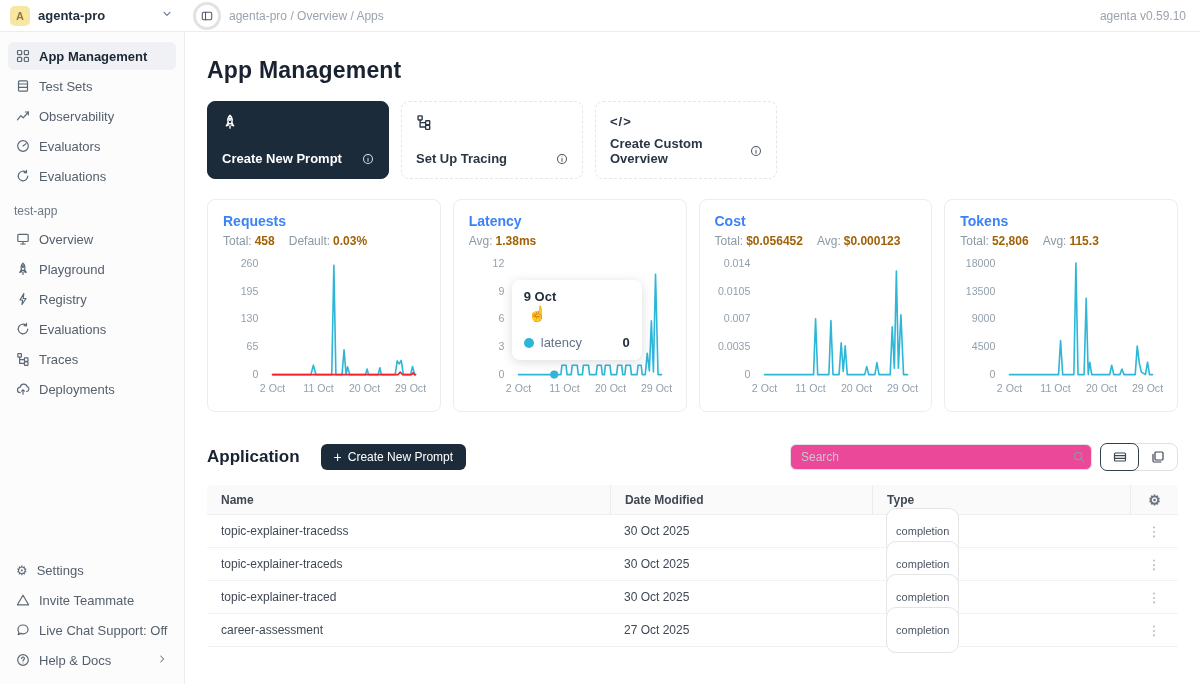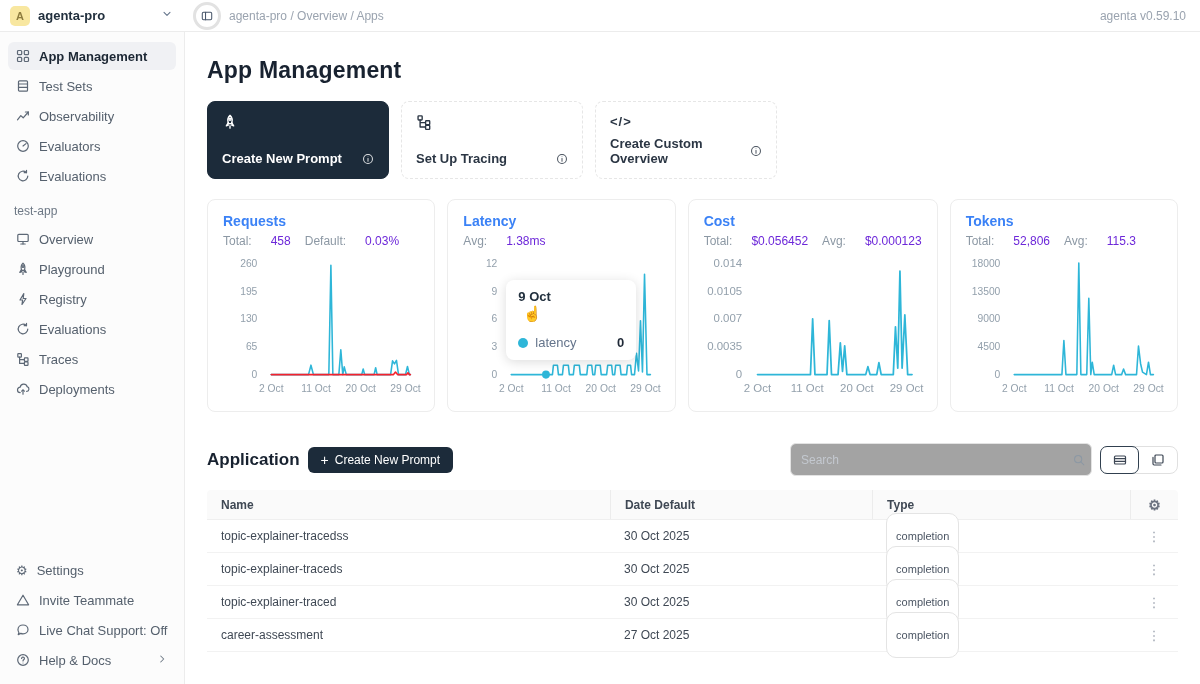--- a/index.html
+++ b/index.html
@@ -41,40 +41,40 @@
   .gs-top{display:flex}
   .gs-label-row{display:flex;align-items:center;justify-content:space-between;font-size:13px;font-weight:600}
   .code-glyph{font-size:13px;font-weight:700;letter-spacing:1px}
   .info{color:inherit;opacity:.85;display:flex;cursor:pointer}
 
   
   .charts-row{display:flex;gap:12px;margin-top:20px}
   .chart-card{flex:1;border:1px solid #ededed;border-radius:8px;padding:13px 15px 6px;position:relative;background:#fff}
   .cc-title{font-size:14px;font-weight:700;color:#3b82f6}
   .cc-stats{font-size:12px;margin-top:5px;display:flex;gap:14px;color:#8c98a4}
-  .cc-stats b{color:#6d28d9;font-weight:400;margin-left:19px}
+  .cc-stats b{color:#a16207;font-weight:700;margin-left:3px}
   .chart{width:100%;height:152px;margin-top:5px;overflow:visible;display:block}
   .tick{font-size:10.5px;fill:#93a0ac}
 
   
   .tooltip{position:absolute;left:58px;top:80px;width:130px;background:#fff;border-radius:8px;box-shadow:0 2px 12px rgba(0,0,0,.14);padding:9px 12px 10px;z-index:5}
   .tt-date{font-size:13px;font-weight:600;color:#22303e}
   .tt-cursor{position:absolute;left:17px;top:25px;font-size:15px;color:#3c3c3c}
   .tt-row{display:flex;align-items:center;gap:7px;margin-top:31px;font-size:13px;color:#64748b}
   .tt-dot{width:10px;height:10px;border-radius:50%;background:#2eb6d8;flex:none}
   .tt-val{margin-left:auto;color:#1f2937;font-weight:600}
 
   
-  .app-row{display:flex;align-items:center;gap:8px;margin-top:31px}
+  .app-row{display:flex;align-items:center;gap:21px;margin-top:31px}
   .app-title{font-size:17px;font-weight:700;color:#182230}
   .btn-dark{display:flex;align-items:center;gap:6px;background:#1c2b3a;color:#fff;border:none;border-radius:6px;height:26px;padding:0 13px;font-size:12px;cursor:pointer;font-family:inherit}
   .btn-dark .plus{font-size:14px;line-height:1}
   .right-tools{margin-left:auto;display:flex;align-items:center;gap:8px}
   .search{position:relative;display:flex;align-items:center}
-  .search input{width:302px;height:33px;border:1px solid #e3e3e3;border-radius:6px;padding:0 30px 0 10px;font-size:12px;color:#333;font-family:inherit;outline:none;background:#a3a3a3}
+  .search input{width:302px;height:26px;border:1px solid #e3e3e3;border-radius:6px;padding:0 30px 0 10px;font-size:12px;color:#333;font-family:inherit;outline:none;background:#ec4899}
   .search input::placeholder{color:#c3c8cf}
   .sic{position:absolute;right:7px;color:#8c98a4;display:flex}
   .view-toggle{display:flex;border:1px solid #e0e0e0;border-radius:8px;background:#fff;align-items:center}
   .vt-btn{width:39px;height:26px;display:flex;align-items:center;justify-content:center;color:#3c4654;background:transparent;border:none;cursor:pointer}
   .vt-btn.selected{border:1.5px solid #31404f;border-radius:7px;height:28px;margin:-1px;background:#fff}
 
   
   .table{margin-top:14px;font-size:12px}
   .thead{display:flex;background:#fafafa;height:30px;align-items:stretch;color:#3f4854;font-weight:600;border-bottom:1px solid #efefef;border-radius:4px 4px 0 0}
   .th{padding-left:14px;display:flex;align-items:center;border-left:1px solid #ececec}
@@ -460,21 +460,21 @@
                   </svg>
                 </span>
             </button>
           </div>
         </div>
       </div>
 
       <div class="table">
         <div class="thead">
           <div class="th c-name">Name</div>
-          <div class="th c-date">Date Default</div>
+          <div class="th c-date">Date Modified</div>
           <div class="th c-type">Type</div>
           <div class="th c-act">
               <span class="glyph" style="font-size:14px;color:#6b7280">⚙</span>
             </div>
         </div>
 
         <div class="tr">
           <div class="td c-name">topic-explainer-tracedss</div>
           <div class="td c-date">30 Oct 2025</div>
           <div class="td c-type"><span class="badge">completion</span></div>

